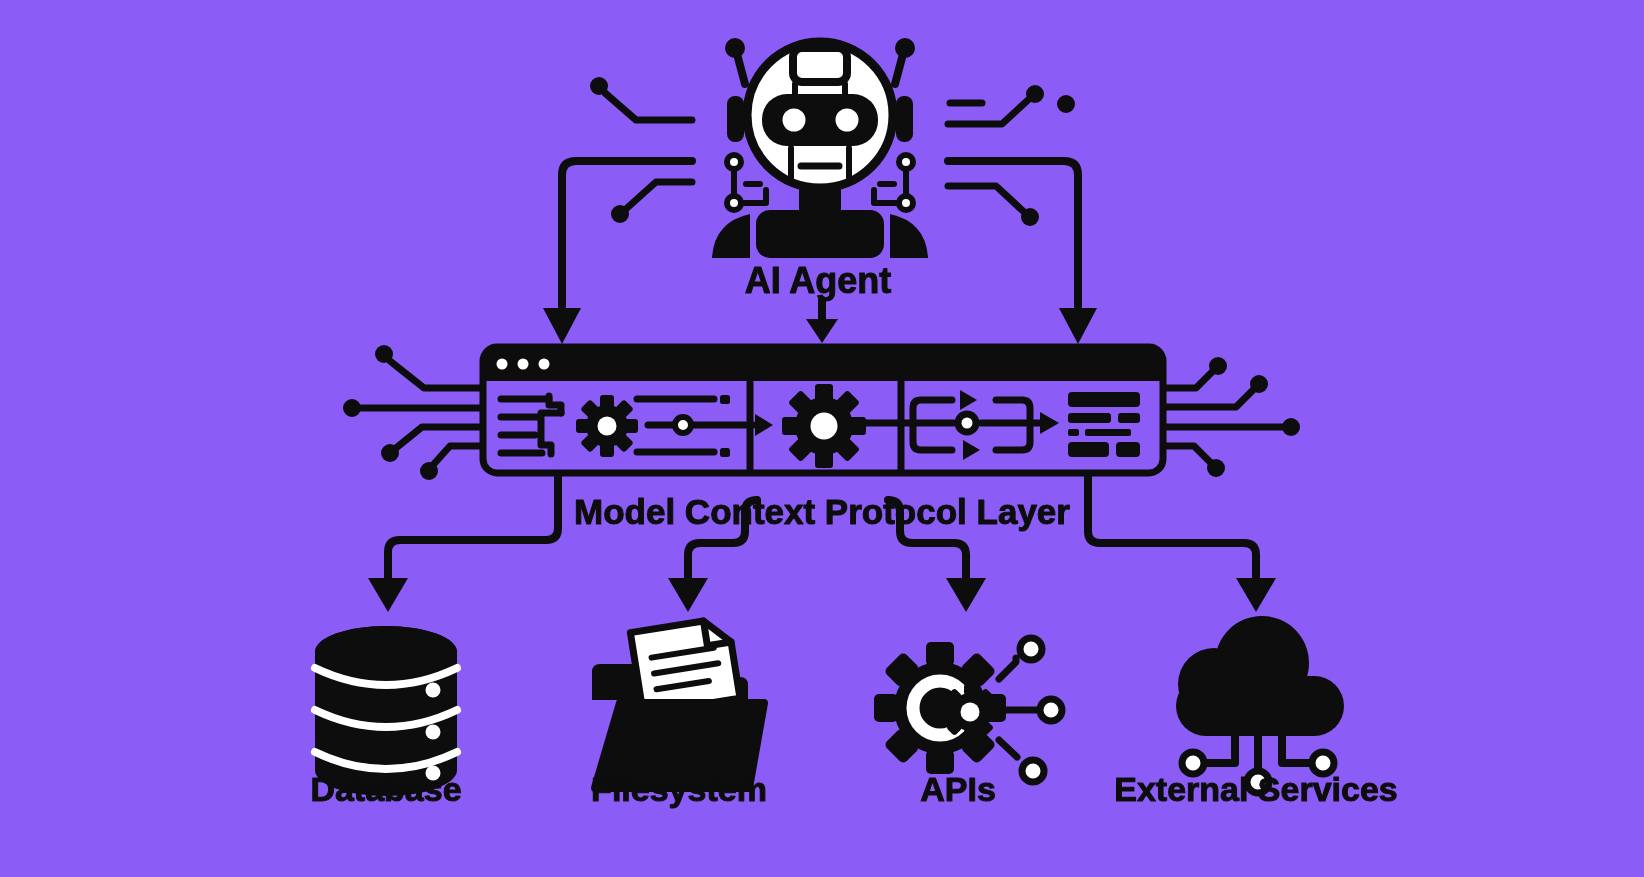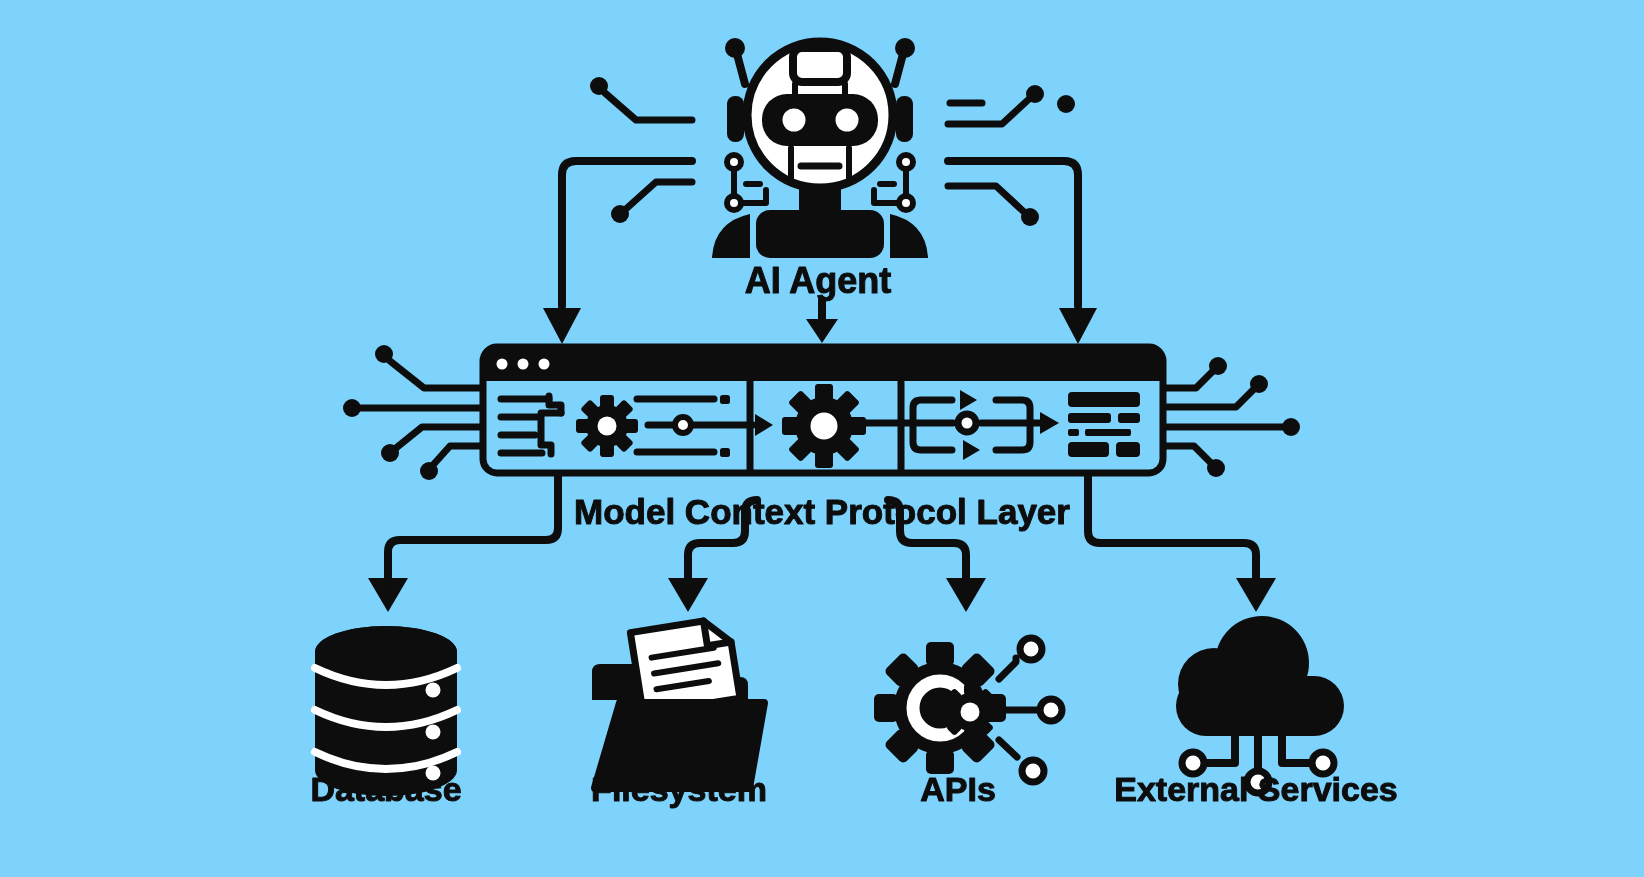--- a/index.html
+++ b/index.html
@@ -1,16 +1,16 @@
 <!DOCTYPE html>
 <html><head>
 <meta charset="utf-8">
 <style>
   html, body { margin: 0; padding: 0; background: #ffffff; }
-  .stage { position: relative; width: 1644px; height: 877px; background: #7dd3fc; overflow: hidden; }
+  .stage { position: relative; width: 1644px; height: 877px; background: #8b5cf6; overflow: hidden; }
   svg { display: block; }
   text.diagram-label {
     font-family: "Liberation Sans", sans-serif;
     font-weight: 700;
     fill: #0d0d0d;
   }
 </style>
 </head>
 <body>
 

